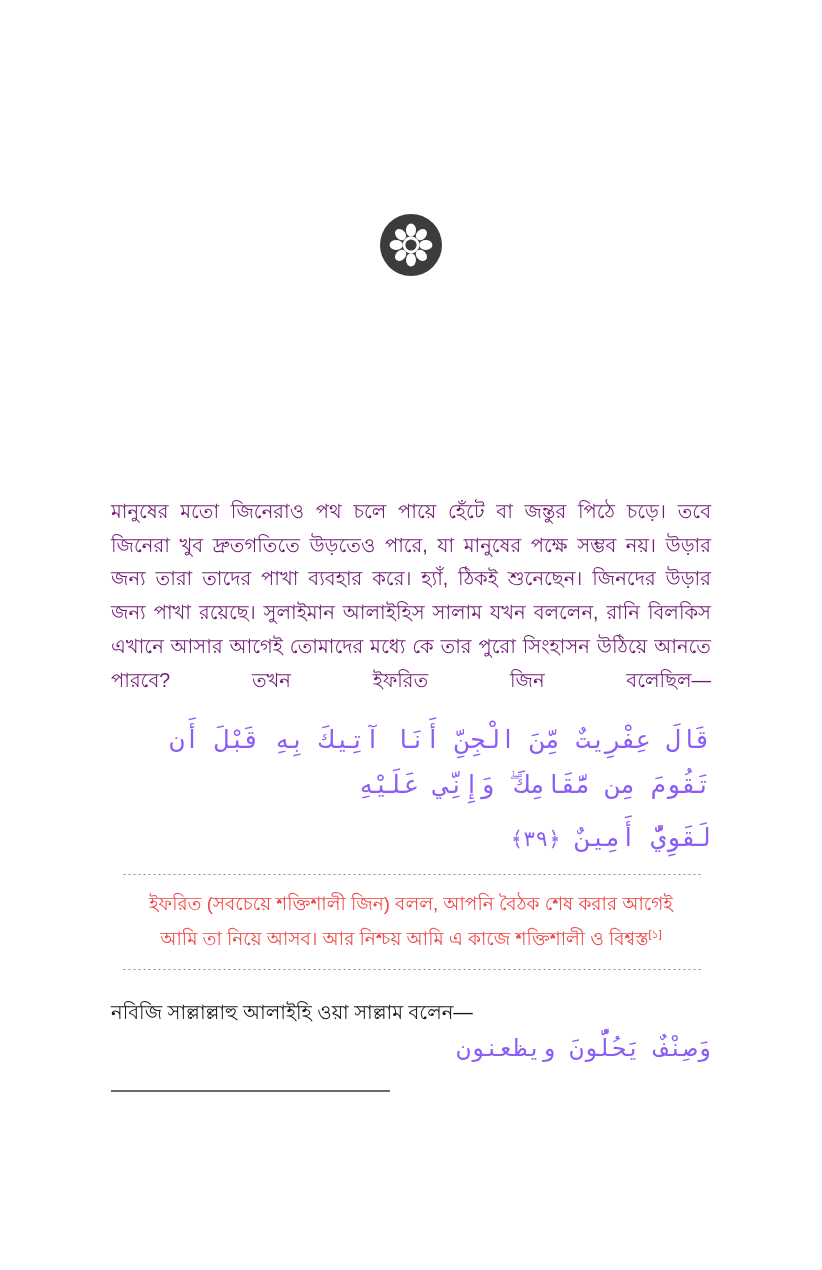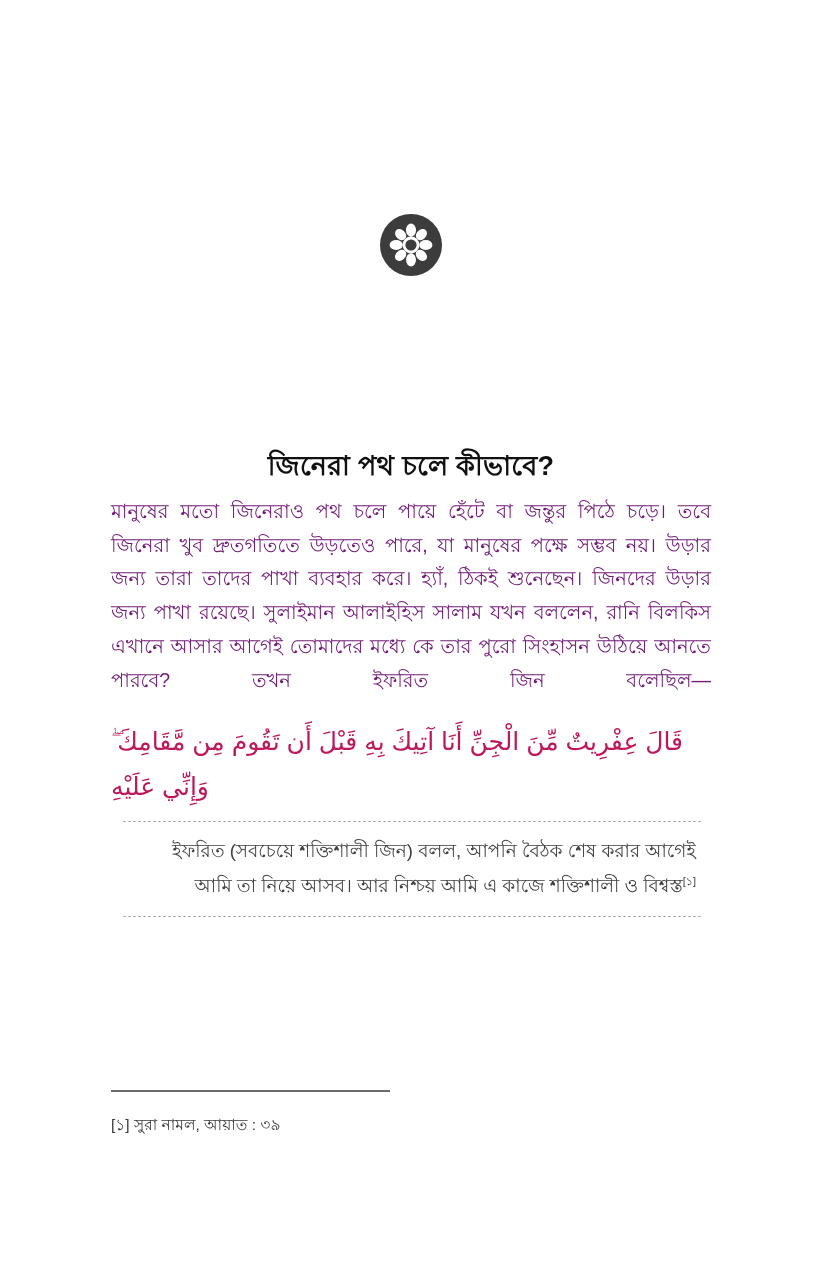--- a/index.html
+++ b/index.html
@@ -66,25 +66,25 @@
     text-align: justify;
     text-align-last: justify;
     color: #701a75;
     margin: 0;
     word-spacing: 0.5px;
   }
 
   
   .arabic-block {
     direction: rtl;
-    text-align: left;
-    font-family: Liberation Sans, sans-serif;
+    text-align: right;
+    font-family: Liberation Mono, monospace;
     font-size: 25px;
     line-height: 1.85;
-    color: #be185d;
+    color: #8b5cf6;
     margin: 0;
     unicode-bidi: isolate;
   }
   .arabic-quran {
     margin-top: 22px;
     margin-bottom: 8px;
     font-size: 25px;
     line-height: 1.8;
   }
   .arabic-hadith {
@@ -108,22 +108,22 @@
     background-size: 5px 1px;
     background-repeat: repeat-x;
   }
   .dotted-rule.bottom { margin: 14px auto 0 auto; }
 
   
   .translation {
     font-family: "Liberation Sans", "DejaVu Sans", sans-serif;
     font-size: 18.5px;
     line-height: 1.72;
-    text-align: right;
-    color: #404040;
+    text-align: center;
+    color: #ef4444;
     margin: 13px auto 0 auto;
     width: 570px;
   }
   .fn-ref {
     font-size: 11px;
     vertical-align: super;
     line-height: 0;
   }
 
   
@@ -190,40 +190,41 @@
             <ellipse cx="22.6" cy="43.4" rx="6.3" ry="4.8" transform="rotate(-45 22.6 43.4)"></ellipse>
             <ellipse cx="43.4" cy="43.4" rx="6.3" ry="4.8" transform="rotate(45 43.4 43.4)"></ellipse>
           </g>
           <circle cx="33" cy="33" r="5.6" fill="#fff"></circle>
         </mask>
       </defs>
       <circle cx="33" cy="33" r="31" fill="#3c3c3c" mask="url(#petals)"></circle>
     </svg>
   </div>
 
-  <h1 class="chapter-title">জিনেরা পথ চলে কীভাবে?</h1>
 
   <div class="content">
 
     <p class="body-para">মানুষের মতো জিনেরাও পথ চলে পায়ে হেঁটে বা জন্তুর পিঠে চড়ে। তবে জিনেরা খুব দ্রুতগতিতে উড়তেও পারে, যা মানুষের পক্ষে সম্ভব নয়। উড়ার জন্য তারা তাদের পাখা ব্যবহার করে। হ্যাঁ, ঠিকই শুনেছেন। জিনদের উড়ার জন্য পাখা রয়েছে। সুলাইমান আলাইহিস সালাম যখন বললেন, রানি বিলকিস এখানে আসার আগেই তোমাদের মধ্যে কে তার পুরো সিংহাসন উঠিয়ে আনতে পারবে? তখন ইফরিত জিন বলেছিল—</p>
 
     <div>
       <p class="arabic-block arabic-quran">قَالَ عِفْرِيتٌ مِّنَ الْجِنِّ أَنَا آتِيكَ بِهِ قَبْلَ أَن تَقُومَ مِن مَّقَامِكَ ۖ وَإِنِّي عَلَيْهِ</p>
+      <p class="arabic-block arabic-quran" style="margin-top:0;"><span>لَقَوِيٌّ أَمِينٌ</span>&nbsp;<span class="verse-marker">﴿٣٩﴾</span></p>
 
       <div class="dotted-rule"></div>
 
       <p class="translation">ইফরিত (সবচেয়ে শক্তিশালী জিন) বলল, আপনি বৈঠক শেষ করার আগেই</p>
       <p class="translation" style="margin-top:3px;"><span>আমি তা নিয়ে আসব। আর নিশ্চয় আমি এ কাজে শক্তিশালী ও বিশ্বস্ত</span><span class="fn-ref">[১]</span></p>
 
       <div class="dotted-rule bottom"></div>
     </div>
 
     <div>
-
+      <p class="attribution">নবিজি সাল্লাল্লাহু আলাইহি ওয়া সাল্লাম বলেন—</p>
+
+      <p class="arabic-block arabic-hadith" style="margin-top:0;">وَصِنْفٌ يَحُلُّونَ ويظعنون</p>
 
     </div>
 
   </div>
 
   <div class="footnote-rule"></div>
-  <div class="footnote">[১] সুরা নামল, আয়াত : ৩৯</div>
 
 </div>
 
 </body></html>

